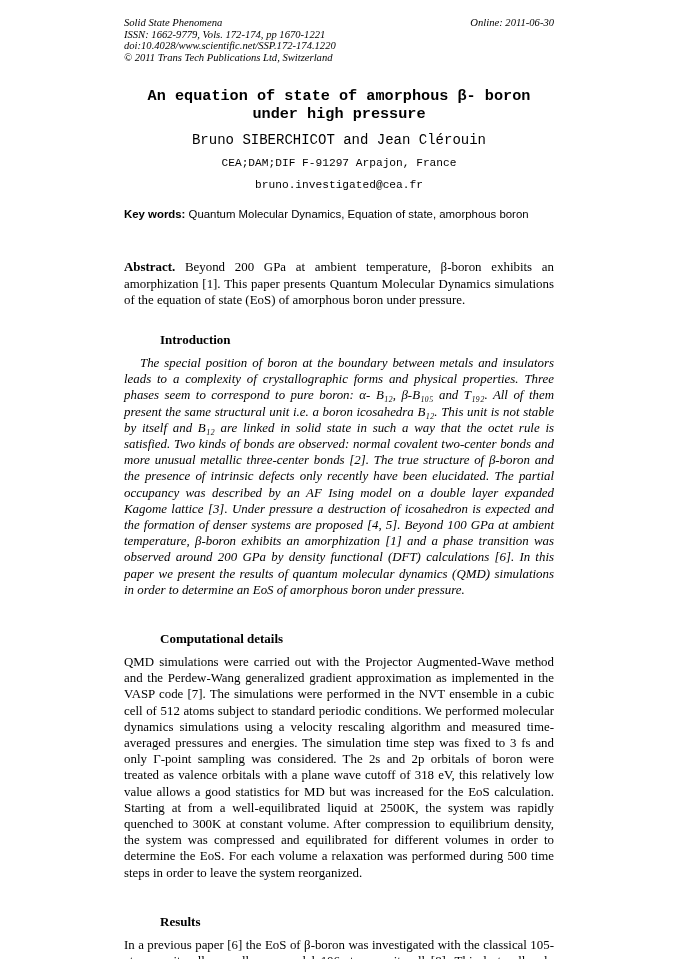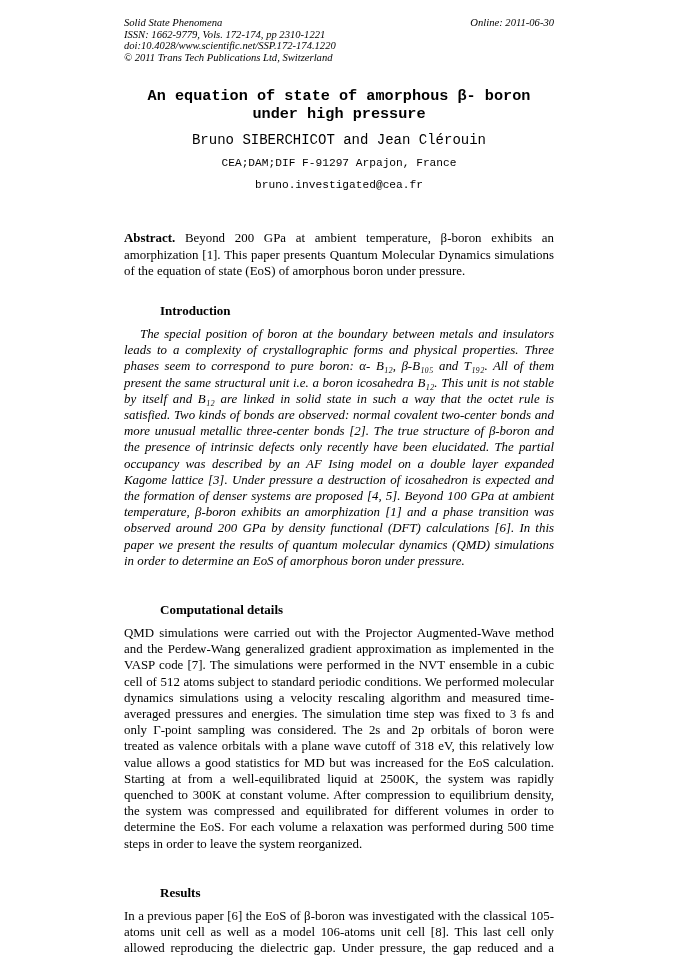--- a/index.html
+++ b/index.html
@@ -93,34 +93,35 @@
   p { margin: 0; }
 </style>
 </head>
 <body>
 
 <div class="page">
 
   <div class="imprint">
     <div class="imprint-left">
       <div>Solid State Phenomena</div>
-      <div>ISSN: 1662-9779, Vols. 172-174, pp 2310-1221</div>
+      <div>ISSN: 1662-9779, Vols. 172-174, pp 1670-1221</div>
       <div>doi:10.4028/www.scientific.net/SSP.172-174.1220</div>
       <div>© 2011 Trans Tech Publications Ltd, Switzerland</div>
     </div>
     <div class="imprint-right">Online: 2011-06-30</div>
   </div>
 
   <div class="title-block">
     <div class="paper-title">An equation of state of amorphous β- boron under high pressure</div>
     <div class="authors">Bruno SIBERCHICOT and Jean Clérouin</div>
     <div class="affiliation">CEA;DAM;DIF F-91297 Arpajon, France</div>
     <div class="email">bruno.investigated@cea.fr</div>
   </div>
 
+  <p class="keywords"><span class="kw-label">Key words:</span><span> Quantum Molecular Dynamics, Equation of state, amorphous boron</span></p>
 
   <p class="body-text abstract"><span class="abs-label">Abstract.</span><span> Beyond 200 GPa at ambient temperature, β-boron exhibits an amorphization [1].  This paper presents Quantum Molecular Dynamics simulations of the equation of state (EoS) of amorphous boron under pressure.</span></p>
 
   <h3 class="section-heading">Introduction</h3>
   <p class="body-text para indent-first">The special position of boron at the boundary between metals and insulators leads to a complexity of crystallographic forms and physical properties. Three phases seem to correspond to pure boron: α- B₁₂, β-B₁₀₅ and T₁₉₂. All of them present the same structural unit i.e. a boron icosahedra B₁₂. This unit is not stable by itself and B₁₂ are linked in solid state in such a way that the octet rule is satisfied. Two kinds of bonds are observed: normal covalent two-center bonds and more unusual metallic three-center bonds [2]. The true structure of β-boron and the presence of intrinsic defects only recently have been elucidated. The partial occupancy was described by an AF Ising model on a double layer expanded Kagome lattice [3]. Under pressure a destruction of icosahedron is expected and the formation of denser systems are proposed [4, 5]. Beyond 100 GPa at ambient temperature, β-boron exhibits an amorphization [1] and a phase transition was observed around 200 GPa by density functional (DFT) calculations [6]. In this paper we present the results of quantum molecular dynamics (QMD) simulations in order to determine an EoS of amorphous boron under pressure.</p>
 
   <h3 class="section-heading spaced">Computational details</h3>
   <p class="body-text para">QMD simulations were carried out with the Projector Augmented-Wave method and the Perdew-Wang generalized gradient approximation as implemented in the VASP code [7]. The simulations were performed in the NVT ensemble in a cubic cell of 512 atoms subject to standard periodic conditions. We performed molecular dynamics simulations using a velocity rescaling algorithm and measured time-averaged pressures and energies. The simulation time step was fixed to 3 fs and only Γ-point sampling was considered. The 2s and 2p orbitals of boron were treated as valence orbitals with a plane wave cutoff of 318 eV, this relatively low value allows a good statistics for MD but was increased for the EoS calculation. Starting at from a well-equilibrated liquid at 2500K, the system was rapidly quenched to 300K at constant volume. After compression to equilibrium density, the system was compressed and equilibrated for different volumes in order to determine the EoS. For each volume a relaxation was performed during 500 time steps in order to leave the system reorganized.</p>
 
   <h3 class="section-heading spaced">Results</h3>

